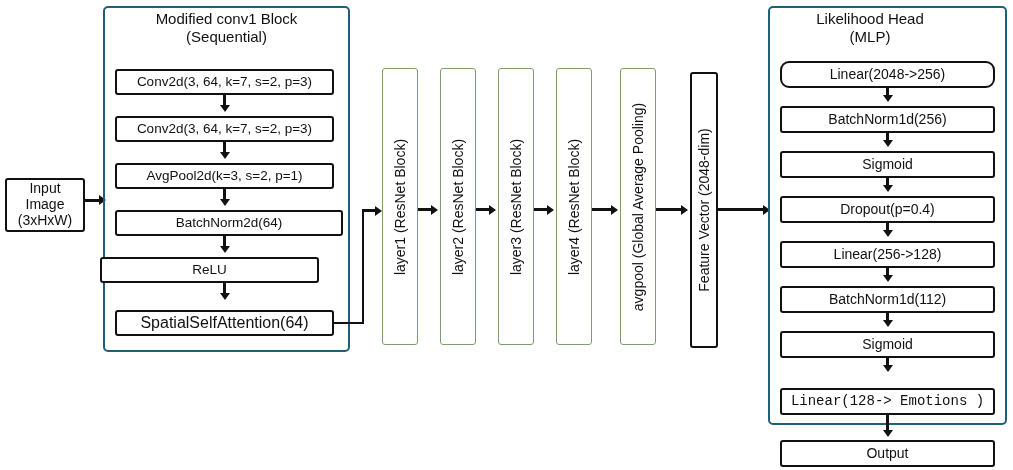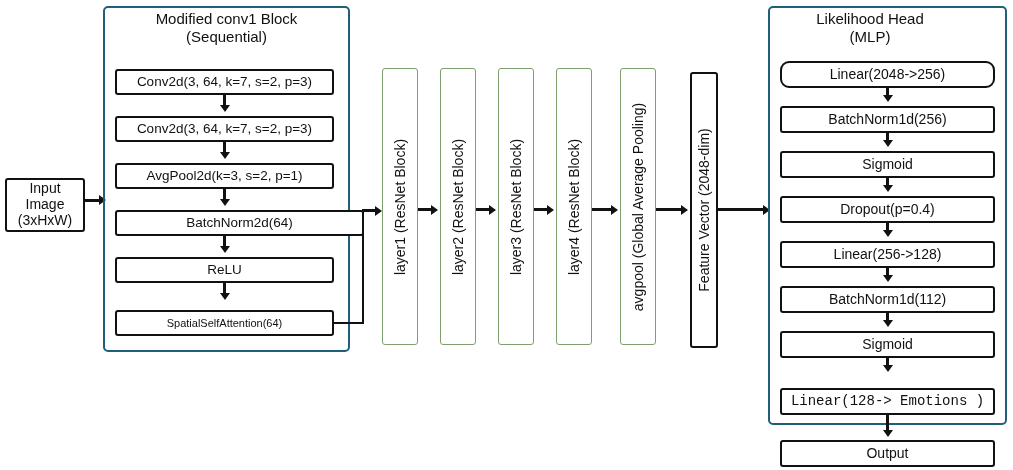--- a/index.html
+++ b/index.html
@@ -108,29 +108,29 @@
   <div class="arrow-down" style="left:219.5px; top:105px;"></div>
 
   <div class="box" style="left:115px; top:116px; width:219px; height:26px; font-size:13.5px;">Conv2d(3, 64, k=7, s=2, p=3)</div>
   <div class="conn" style="left:223px; top:142px; width:3px; height:12px;"></div>
   <div class="arrow-down" style="left:219.5px; top:152px;"></div>
 
   <div class="box" style="left:115px; top:163px; width:219px; height:26px; font-size:13.5px;">AvgPool2d(k=3, s=2, p=1)</div>
   <div class="conn" style="left:223px; top:189px; width:3px; height:12px;"></div>
   <div class="arrow-down" style="left:219.5px; top:199px;"></div>
 
-  <div class="box" style="left:115px; top:210px; width:249px; height:26px; font-size:13.5px;">BatchNorm2d(64)</div>
+  <div class="box" style="left:115px; top:210px; width:228px; height:26px; font-size:13.5px;">BatchNorm2d(64)</div>
   <div class="conn" style="left:223px; top:236px; width:3px; height:12px;"></div>
   <div class="arrow-down" style="left:219.5px; top:246px;"></div>
 
-  <div class="box" style="left:115px; top:257px; width:219px; height:26px; font-size:13.5px;">ReLU</div>
+  <div class="box" style="left:100px; top:257px; width:219px; height:26px; font-size:13.5px;">ReLU</div>
   <div class="conn" style="left:223px; top:283px; width:3px; height:12px;"></div>
   <div class="arrow-down" style="left:219.5px; top:293px;"></div>
 
-  <div class="box" style="left:115px; top:310px; width:219px; height:26px; font-size:11px;text-align:right;">SpatialSelfAttention(64)</div>
+  <div class="box" style="left:115px; top:310px; width:219px; height:26px; font-size:16px;text-align:right;">SpatialSelfAttention(64)</div>
 
   <div class="conn" style="left:334px; top:321.5px; width:30px; height:2.5px;"></div>
   <div class="conn" style="left:361.5px; top:209px; width:2.5px; height:115px;"></div>
   <div class="conn" style="left:361.5px; top:209px; width:16px; height:2.5px;"></div>
   <div class="arrow-right" style="left:375px; top:205.5px;"></div>
 
   <div class="vbox" style="left:382px; top:68px; width:36px; height:277px;">
     <span class="vlabel">layer1 (ResNet Block)</span>
   </div>
   <div class="conn" style="left:418px; top:208px; width:16px; height:2.5px;"></div>

